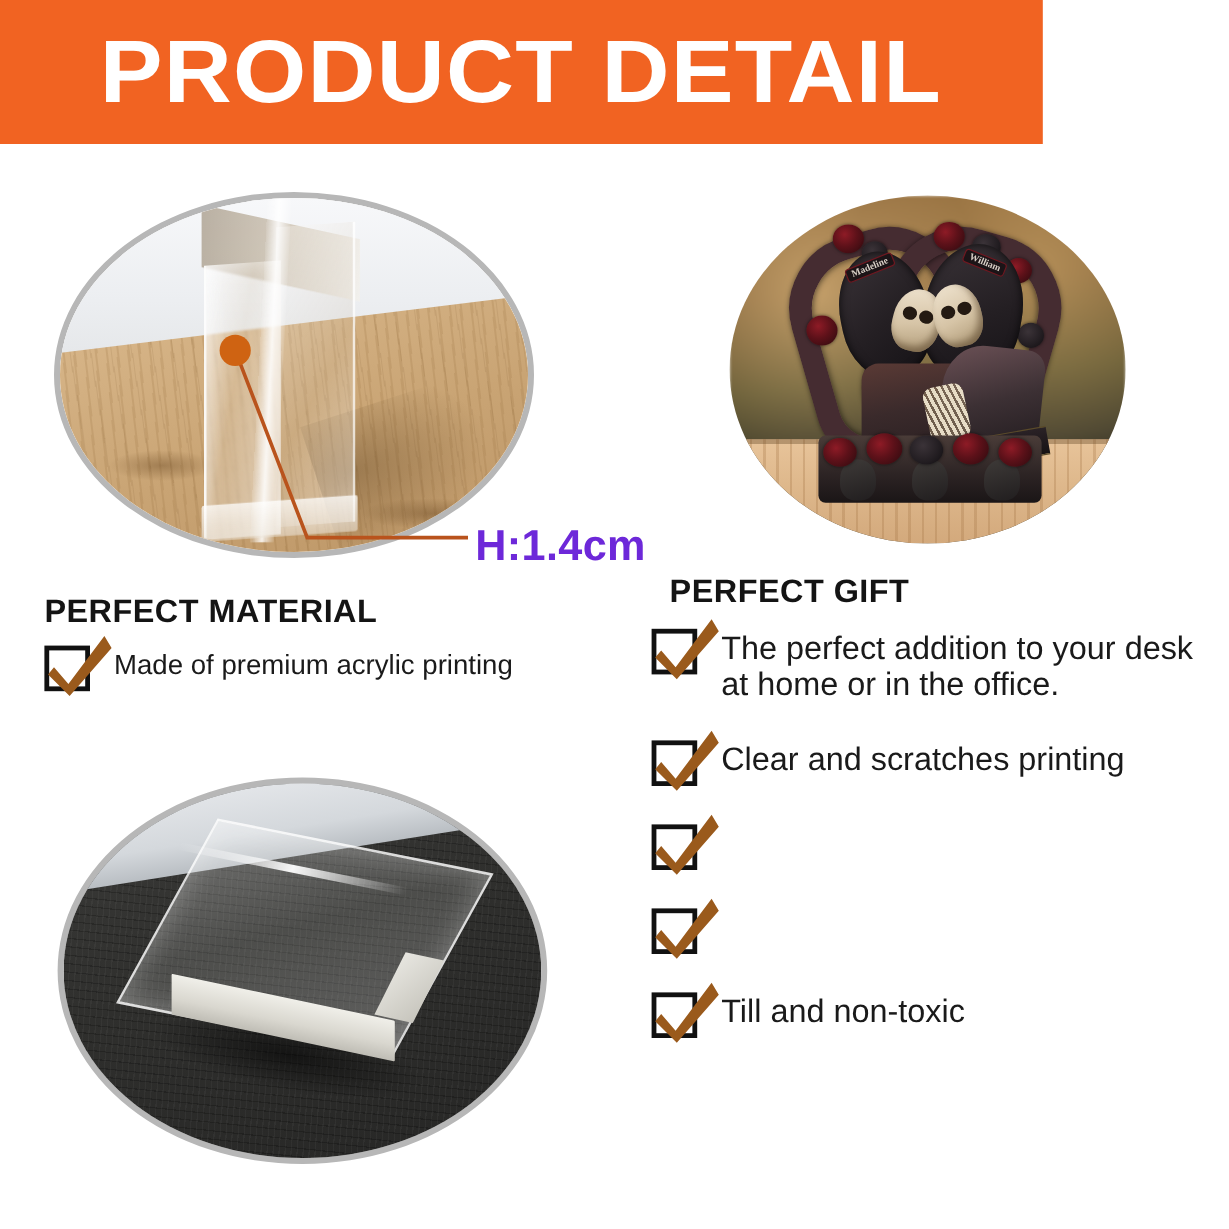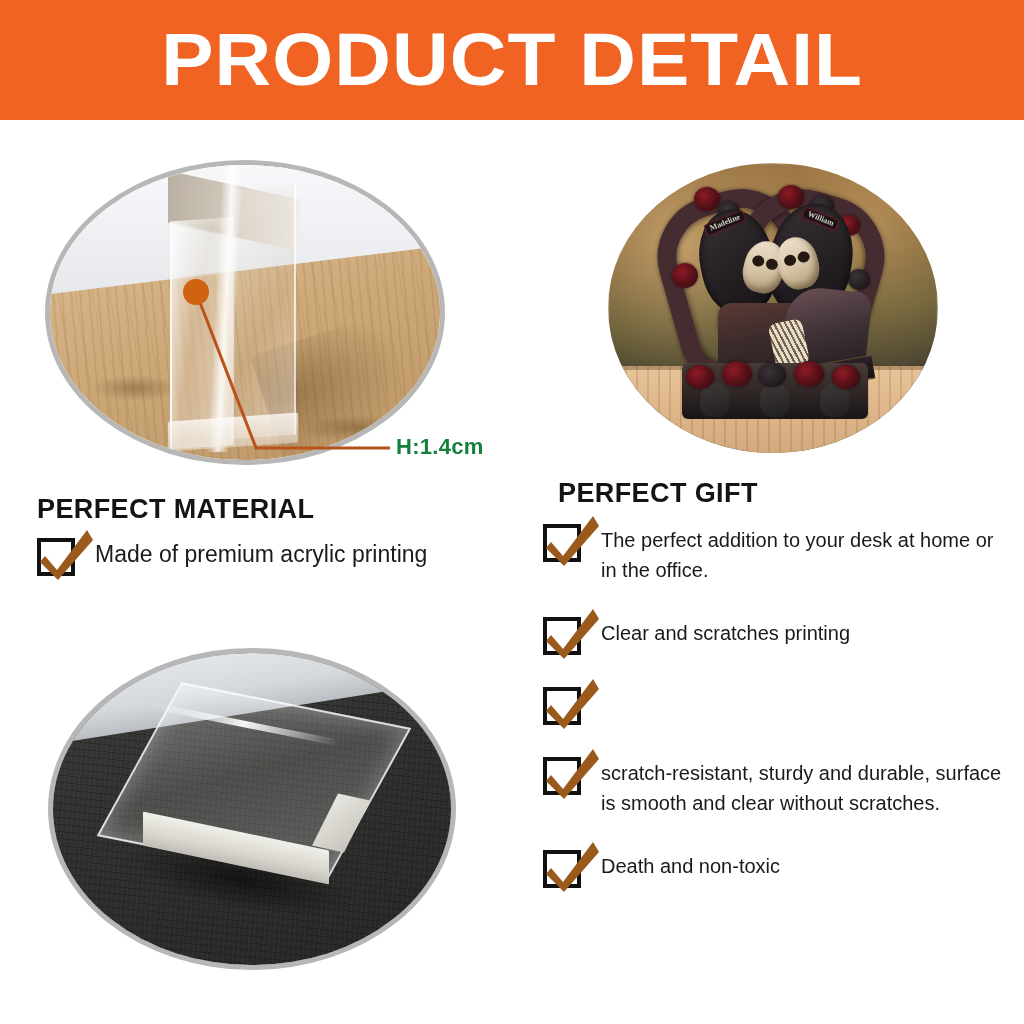--- a/index.html
+++ b/index.html
@@ -13,21 +13,21 @@
     position: relative;
     overflow: hidden;
     font-family: "Liberation Sans", sans-serif;
     -webkit-font-smoothing: antialiased;
   }
 
   
   #header-banner {
     position: absolute;
     left: 0; top: 0;
-    width: 1024px;
+    width: 869px;
     height: 120px;
     background: #f16322;
     display: flex;
     align-items: center;
     justify-content: center;
   }
   #header-title {
     color: #ffffff;
     font-family: "Liberation Sans Narrow", "Liberation Sans", sans-serif;
     font-weight: 700;
@@ -104,23 +104,23 @@
     position: absolute; left: 215px; top: 165px; width: 150px; height: 120px;
     background: radial-gradient(ellipse at 20% 40%, rgba(92,64,30,.40), rgba(92,64,30,0) 68%);
     transform: rotate(-18deg);
   }
 
   
   #callout-height-svg { position: absolute; left: 0; top: 0; width: 1024px; height: 1024px; pointer-events: none; }
   #label-height {
     position: absolute;
     left: 396px; top: 434px;
-    color: #15803d;
+    color: #6d28d9;
     font-weight: 700;
-    font-size: 22px;
+    font-size: 36px;
     letter-spacing: .3px;
     white-space: nowrap;
   }
 
   
   #photo-figurine { left: 608px; top: 163px; width: 330px; height: 290px; }
   .fig-bg {
     position: absolute; inset: 0;
     background:
       radial-gradient(circle at 22% 28%, rgba(255,214,150,.55), rgba(255,214,150,0) 42%),
@@ -312,21 +312,21 @@
     margin-right: 20px;
     margin-top: 2px;
   }
   .checkbox-icon svg { position: absolute; left: -4px; top: -16px; overflow: visible; }
   .feature-text {
     font-size: 23px;
     line-height: 30px;
     color: #1a1a1a;
     padding-top: 3px;
   }
-  #list-gift .feature-text { font-size: 20px; }
+  #list-gift .feature-text { font-size: 27px; }
   #list-gift .feature-item { margin-bottom: 30px; }
 </style>
 </head>
 <body>
 
 <div id="header-banner">
   <div id="header-title">PRODUCT DETAIL</div>
 </div>
 
 <div id="photo-acrylic-edge" class="photo-oval oval-bordered">
@@ -458,25 +458,24 @@
       </svg>
     </span>
   </div>
 
   <div class="feature-item">
     <span class="checkbox-icon">
       <svg width="58" height="58" viewBox="0 0 58 58">
         <path d="M8 30 L20 44 L50 4 L56 14 L21 54 L3 36 Z" fill="#9a5a1c"></path>
       </svg>
     </span>
-    <span class="feature-text">scratch-resistant, sturdy and durable, surface is smooth and clear without scratches.</span>
-  </div>
-
-  <div class="feature-item">
-    <span class="checkbox-icon">
-      <svg width="58" height="58" viewBox="0 0 58 58">
-        <path d="M8 30 L20 44 L50 4 L56 14 L21 54 L3 36 Z" fill="#9a5a1c"></path>
-      </svg>
-    </span>
-    <span class="feature-text">Death and non-toxic</span>
+  </div>
+
+  <div class="feature-item">
+    <span class="checkbox-icon">
+      <svg width="58" height="58" viewBox="0 0 58 58">
+        <path d="M8 30 L20 44 L50 4 L56 14 L21 54 L3 36 Z" fill="#9a5a1c"></path>
+      </svg>
+    </span>
+    <span class="feature-text">Till and non-toxic</span>
   </div>
 
 </div>
 
 </body></html>

